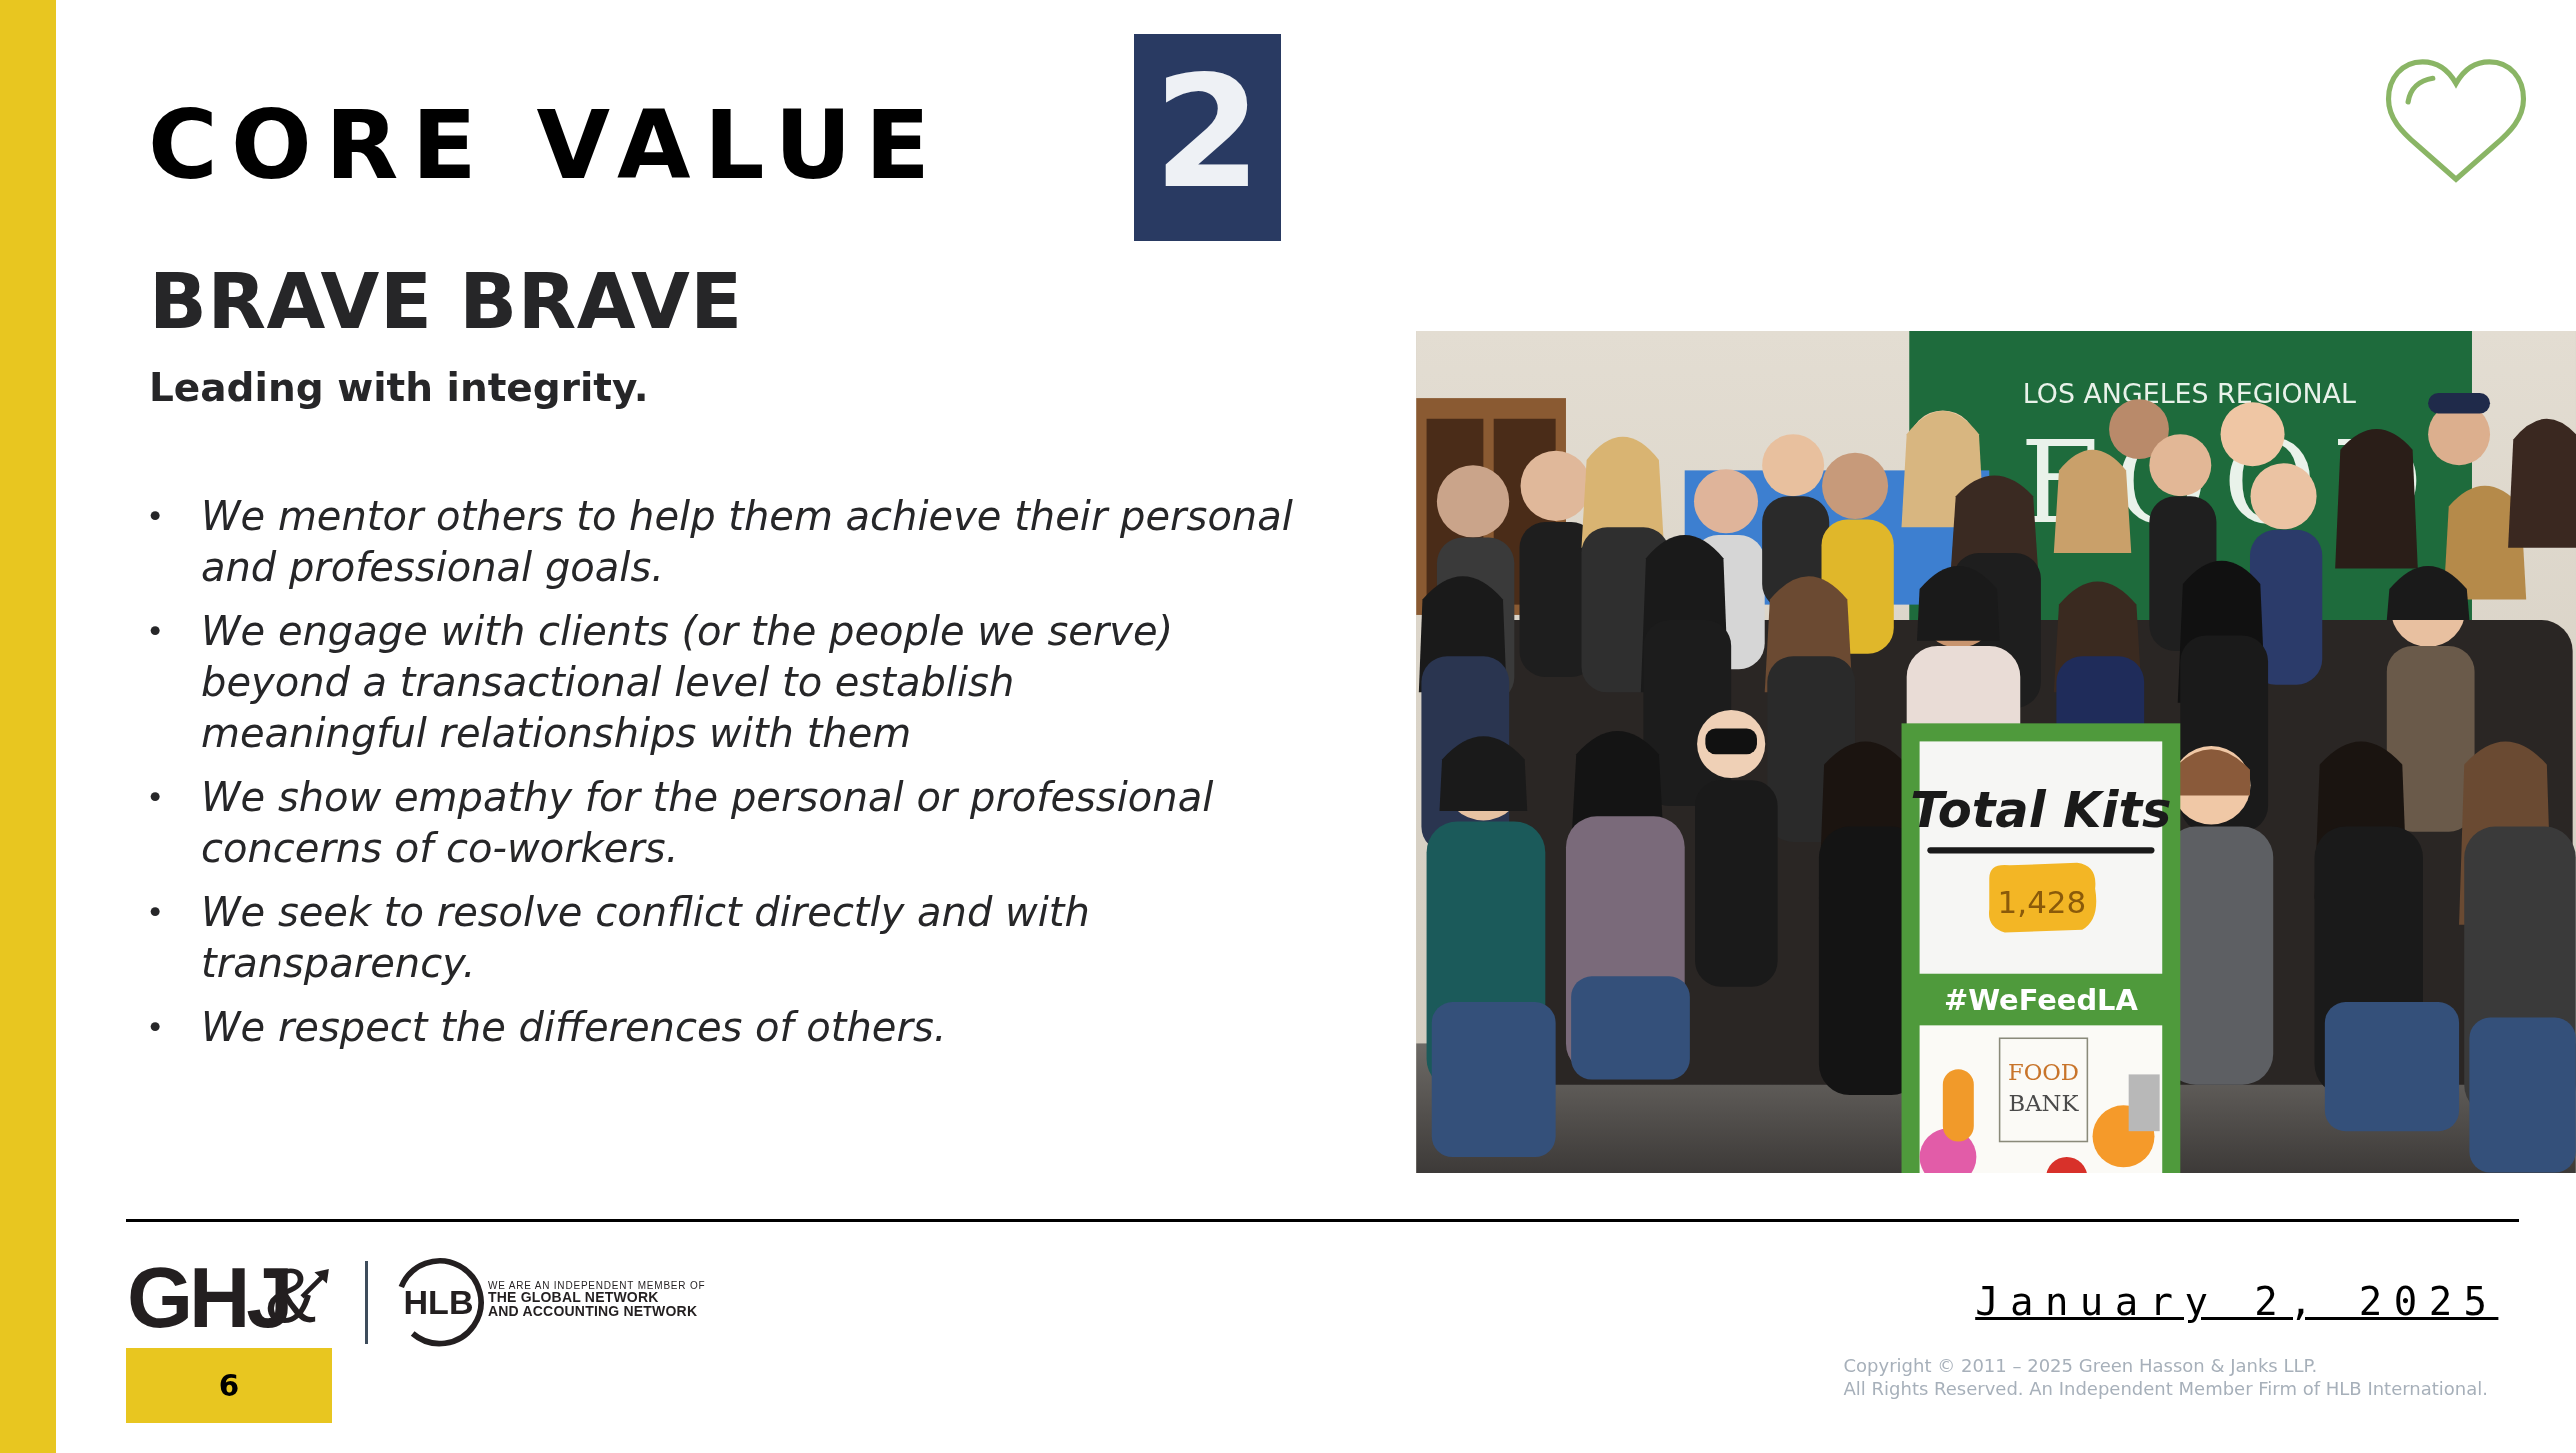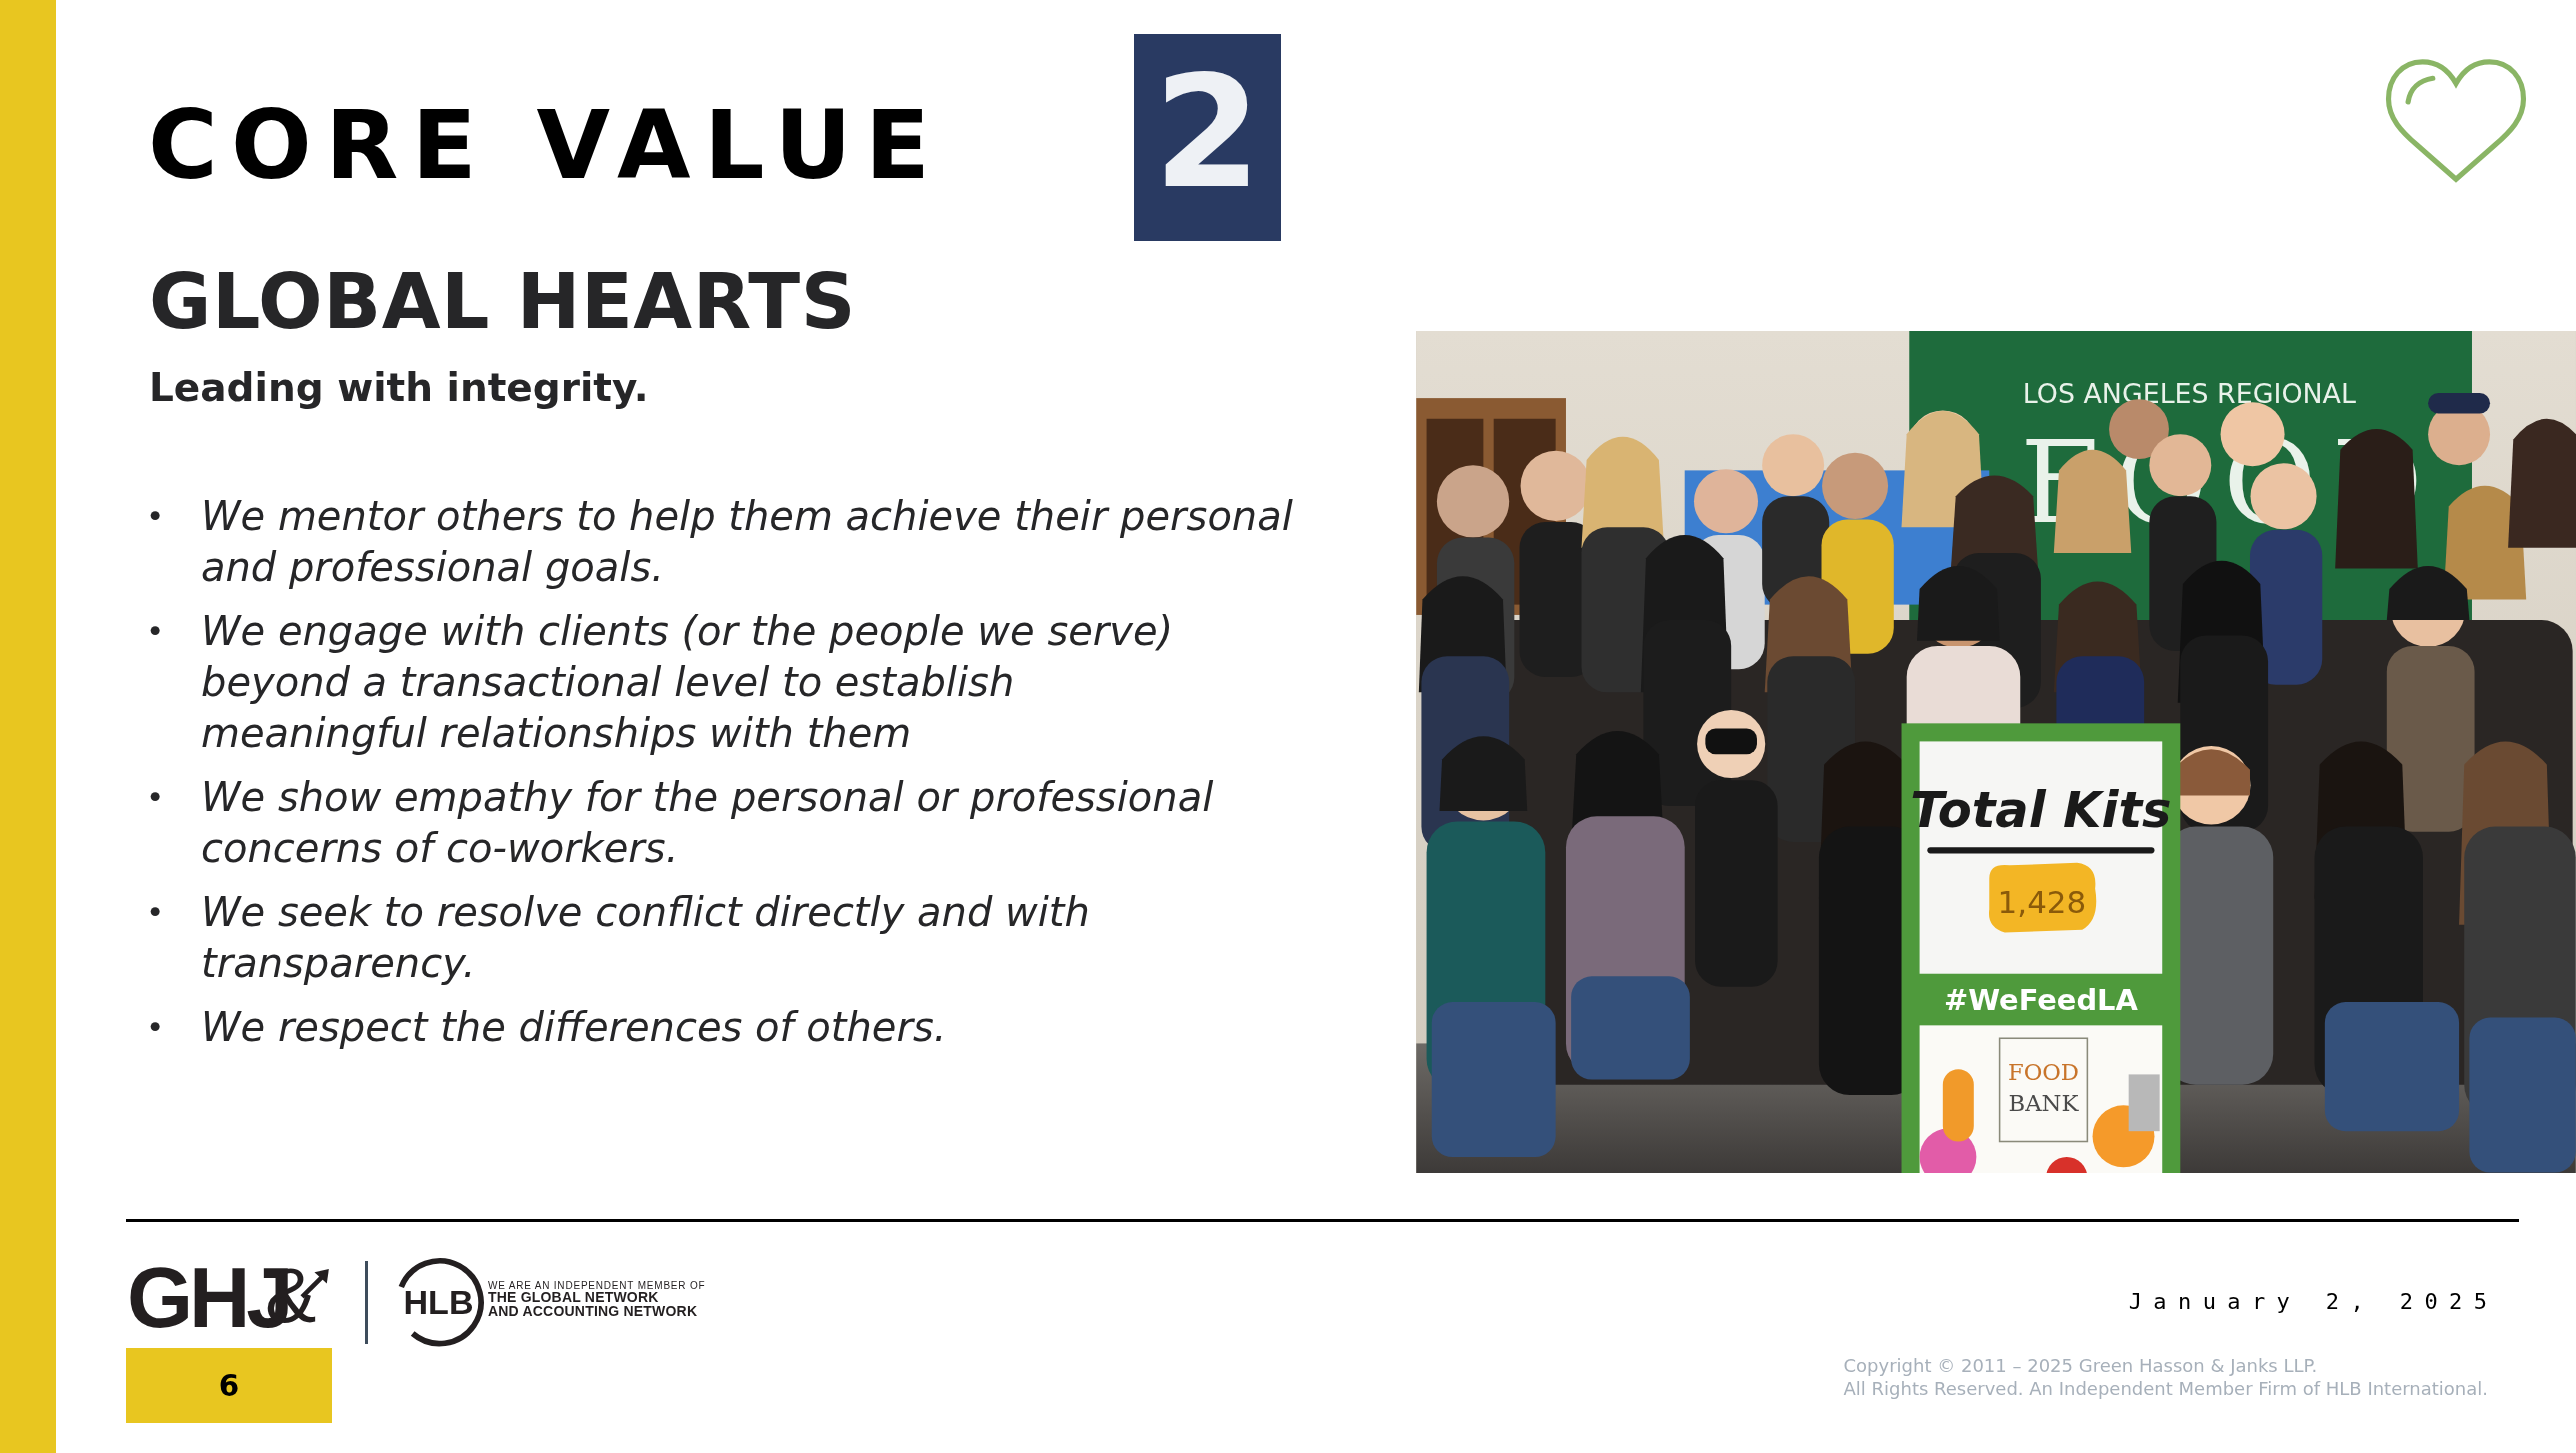--- a/index.html
+++ b/index.html
@@ -28,40 +28,40 @@
   .ghj-amp { position:absolute; left:138px; top:-2.1px; font-family:"Liberation Sans", sans-serif; font-weight:normal; font-size:77px; line-height:85px; color:#231F20; }
   .logo-sep { left:365px; top:1261px; width:2.6px; height:83px; background:#3E4D5C; }
   .hlb-mark { left:392px; top:1256px; width:93px; height:93px; }
   .hlb-text { left:488px; top:1280px; font-family:"Liberation Sans", sans-serif; color:#231F20; white-space:nowrap; }
   .hlb-text .l1 { font-size:10px; line-height:11.4px; letter-spacing:0.8px; font-weight:normal; }
   .hlb-text .l2, .hlb-text .l3 { font-size:14px; line-height:13.4px; font-weight:bold; letter-spacing:0.2px; }
 
   .page-badge { left:126px; top:1348px; width:206px; height:75px; background:#E8C620; display:flex; align-items:center; justify-content:center; }
   .page-badge span { font-weight:bold; font-size:29.4px; color:#000000; }
 
-  .date { right:89px; top:1281px; font-family:"DejaVu Sans Mono", monospace; font-size:22px; line-height:41px; letter-spacing:11.4px; color:#000000; white-space:nowrap; margin-right:-11.4px; }
+  .date { right:89px; top:1281px; font-family:"DejaVu Sans Mono", monospace; font-size:39px; line-height:41px; letter-spacing:11.4px; color:#000000; white-space:nowrap; margin-right:-11.4px;text-decoration:underline; }
   .copyright { right:88px; top:1354px; text-align:left; font-family:"DejaVu Sans", sans-serif; font-size:18px; line-height:23px; color:#A7B0BA; white-space:nowrap; }
 </style>
 </head>
 <body>
 
 <div class="abs left-bar"></div>
 
 <div class="abs core-title">CORE VALUE</div>
 
 <div class="abs num-box">
   <span>2</span>
 </div>
 
 <svg class="abs heart" viewBox="0 0 330 300">
   <path d="M165 82 C150 55 128 40 100 40 C60 40 34 72 34 112 C34 150 60 176 90 202 L165 268 L240 202 C270 176 296 150 296 112 C296 72 270 40 230 40 C202 40 180 55 165 82 Z" fill="none" stroke="#8AB565" stroke-width="10" stroke-linejoin="miter"></path>
   <path d="M72 118 C76 92 94 76 120 72" fill="none" stroke="#8AB565" stroke-width="10" stroke-linecap="round"></path>
 </svg>
 
-<div class="abs value-name">GLOBAL HEARTS</div>
+<div class="abs value-name">BRAVE BRAVE</div>
 <div class="abs tagline">Leading with integrity.</div>
 
 <ul class="abs bullets">
   <li><span class="dot">•</span><span>We mentor others to help them achieve their personal and professional goals.</span></li>
   <li style="width:1049px"><span class="dot">•</span><span>We engage with clients (or the people we serve) beyond a transactional level to establish meaningful relationships with them</span></li>
   <li style="width:1085px"><span class="dot">•</span><span>We show empathy for the personal or professional concerns of co-workers.</span></li>
   <li style="width:1023px"><span class="dot">•</span><span>We seek to resolve conflict directly and with transparency.</span></li>
   <li><span class="dot">•</span><span>We respect the differences of others.</span></li>
 </ul>
 

